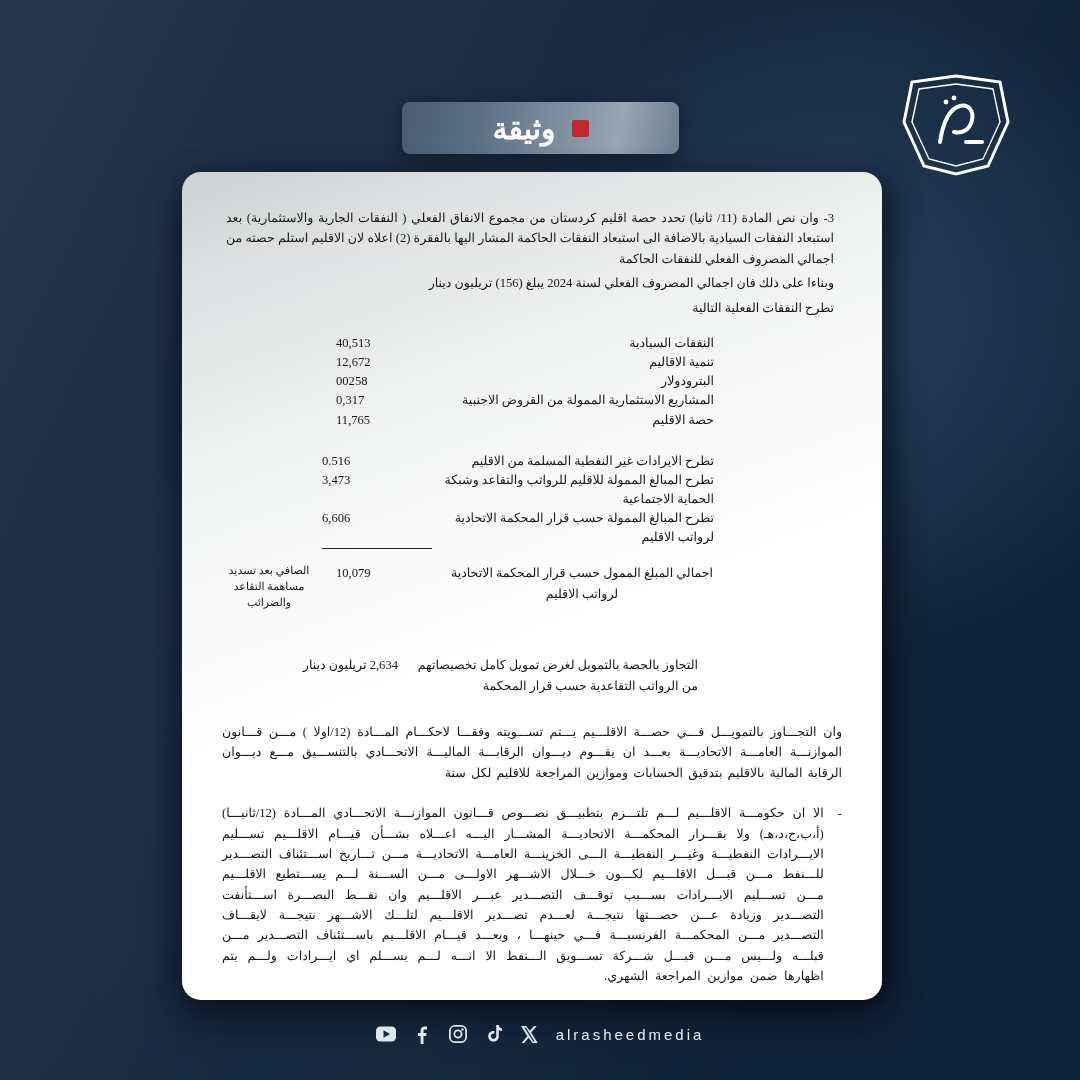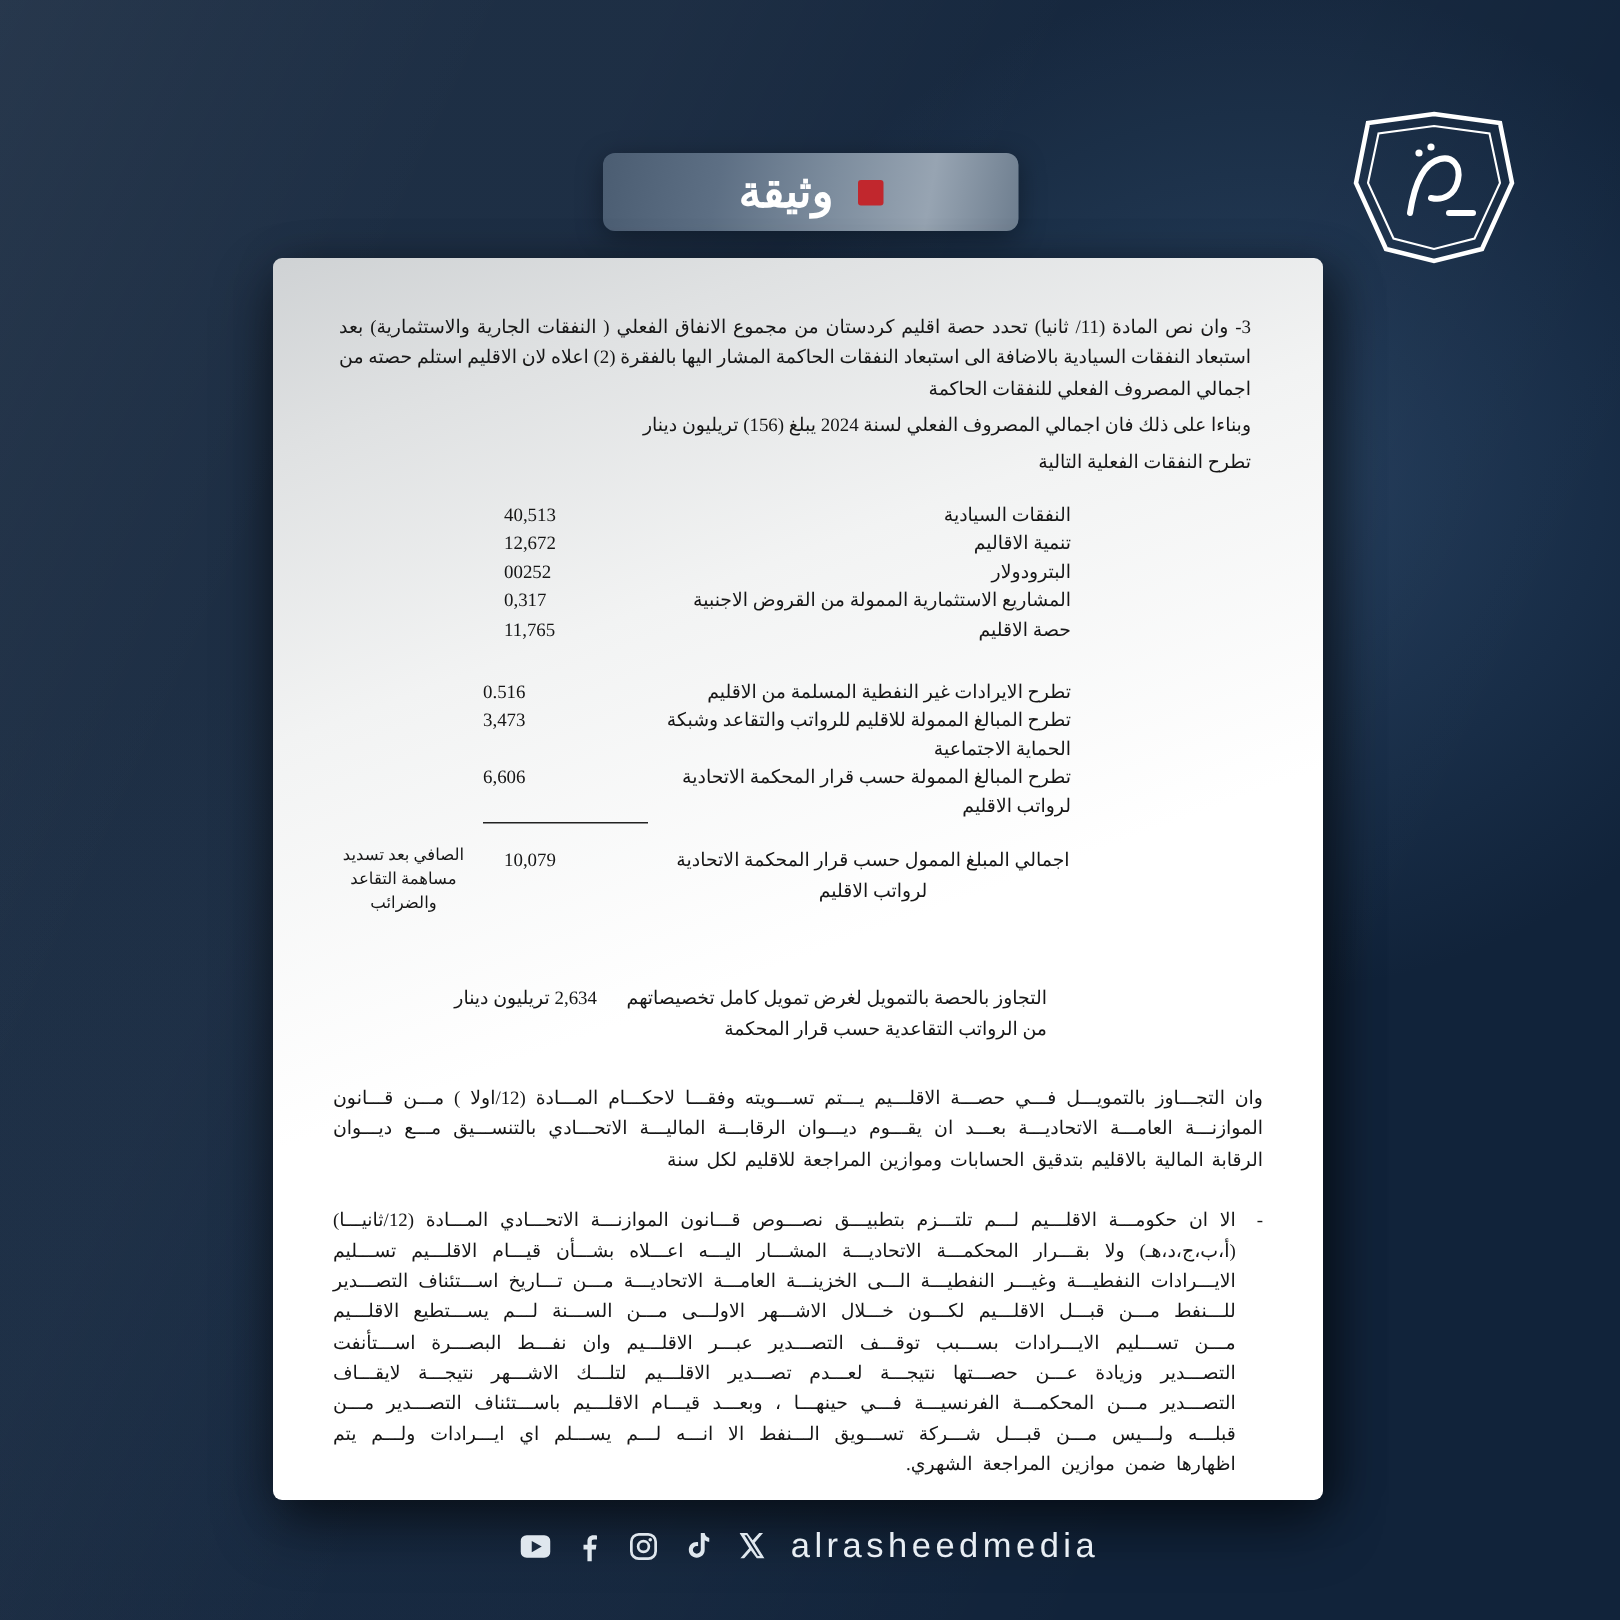--- a/index.html
+++ b/index.html
@@ -92,21 +92,21 @@
     border-radius: 16px;
     background: rgba(0,0,0,0.35);
     filter: blur(14px);
   }
   .doc {
     position: absolute;
     left: 182px;
     top: 172px;
     width: 700px;
     height: 828px;
-    border-radius: 6px;
+    border-radius: 19px;
     background: linear-gradient(160deg, #cfd2d4 0%, #dfe1e2 12%, #f2f3f3 30%, #ffffff 55%, #ffffff 100%);
     box-shadow: 0 18px 40px rgba(0,0,0,0.45);
     overflow: hidden;
     color: #161616;
     direction: rtl;
     font-family: "Liberation Serif", "DejaVu Serif", serif;
   }
   .doc-inner {
     padding: 36px 34px 20px 34px;
     font-size: 12.6px;
@@ -215,21 +215,21 @@
     left: 0;
     right: 0;
     bottom: 36px;
     display: flex;
     align-items: center;
     justify-content: center;
     gap: 16px;
   }
   .footer .handle {
     color: #e8eef4;
-    font-size: 23px;
+    font-size: 15px;
     letter-spacing: 3px;
     font-family: "Liberation Sans", sans-serif;
   }
   .footer .ic {
     width: 20px;
     height: 20px;
     display: inline-flex;
     align-items: center;
     justify-content: center;
     color: #dfe7ee;
@@ -270,21 +270,21 @@
         <div class="fig-row">
           <span class="lbl">النفقات السيادية</span>
           <span class="val">40,513</span>
         </div>
         <div class="fig-row">
           <span class="lbl">تنمية الاقاليم</span>
           <span class="val">12,672</span>
         </div>
         <div class="fig-row">
           <span class="lbl">البترودولار</span>
-          <span class="val">00252</span>
+          <span class="val">00258</span>
         </div>
         <div class="fig-row">
           <span class="lbl">المشاريع الاستثمارية الممولة من القروض الاجنبية</span>
           <span class="val">0,317</span>
         </div>
         <div class="fig-row">
           <span class="lbl">حصة الاقليم</span>
           <span class="val">11,765</span>
         </div>
       </div>

